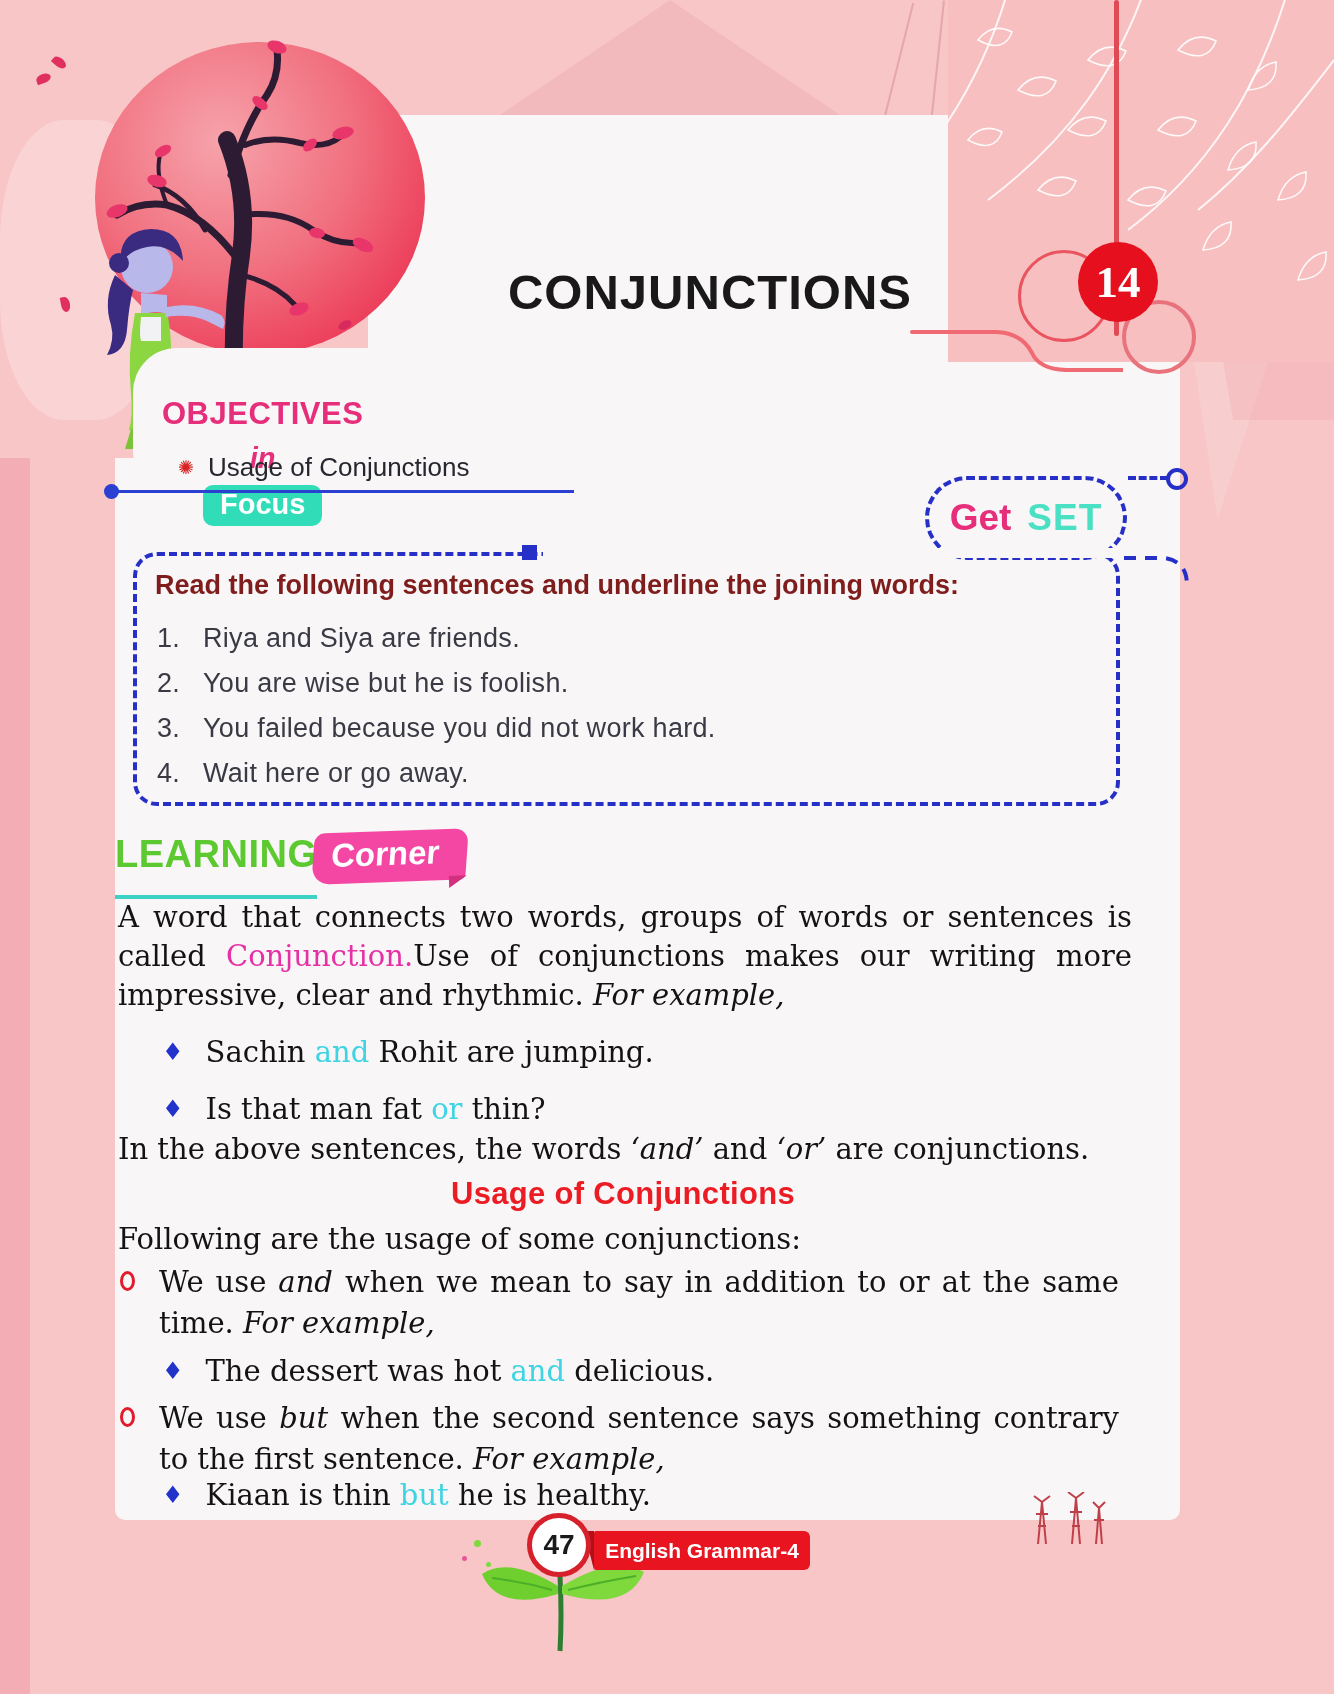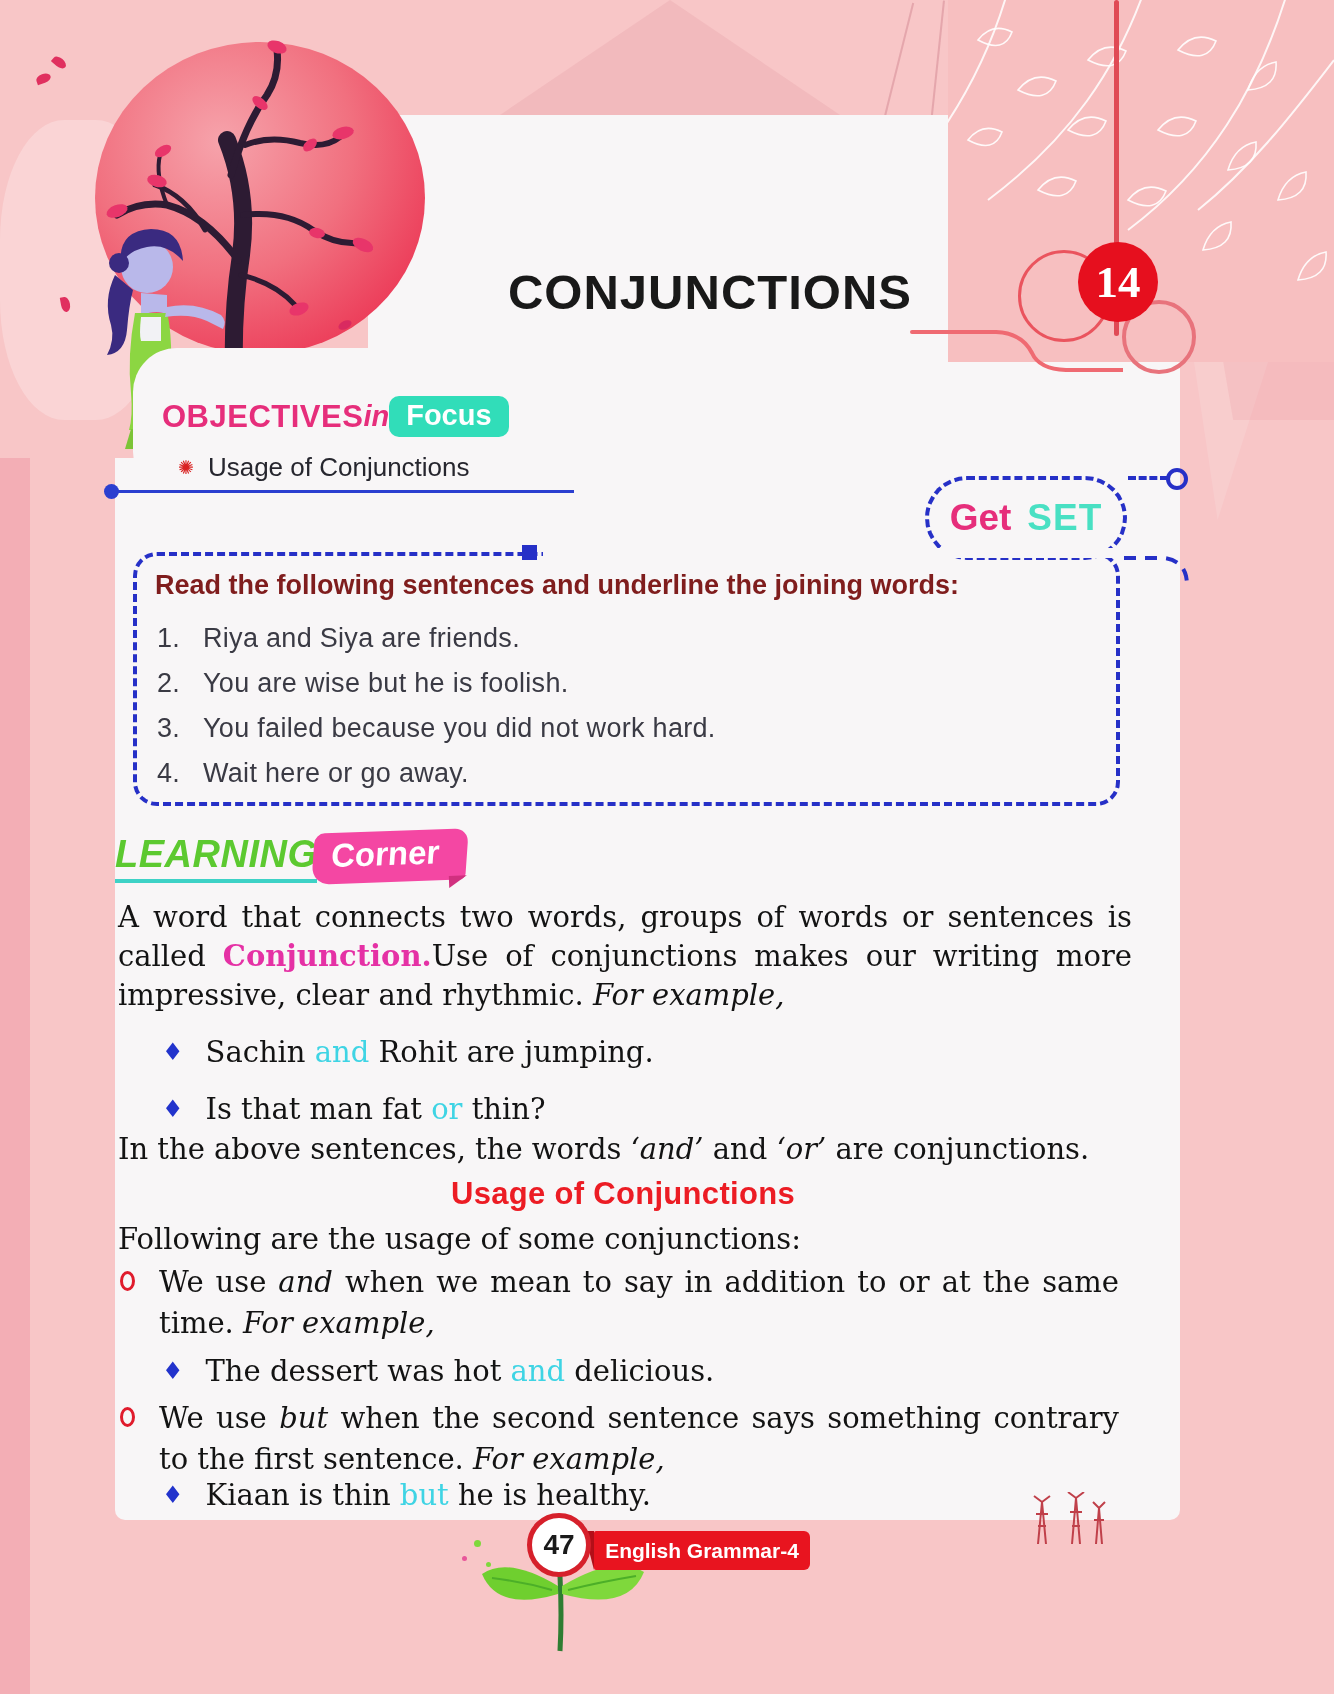--- a/index.html
+++ b/index.html
@@ -36,21 +36,21 @@
   .red-ring{position:absolute;left:1122px;top:300px;width:74px;height:74px;border:4px solid #e8737c;border-radius:50%;background:transparent;}
   
   .title{position:absolute;left:430px;top:264px;width:560px;text-align:center;
     font-weight:bold;font-size:49px;letter-spacing:1px;color:#191919;}
   .badge14-ring{position:absolute;left:1018px;top:250px;width:92px;height:92px;border:3px solid #ea545e;border-radius:50%;}
   .badge14{position:absolute;left:1078px;top:242px;width:80px;height:80px;border-radius:50%;
     background:#e60f1e;color:#fff;display:flex;align-items:center;justify-content:center;
     font-family:Liberation Serif, serif;font-weight:bold;font-size:45px;}
   
   .obj-blob{position:absolute;left:133px;top:348px;width:460px;height:148px;background:#f8f6f7;border-radius:44px;}
-  .objectives{position:absolute;left:162px;top:396px;display:flex;align-items:center;}
+  .objectives{position:absolute;left:162px;top:396px;display:flex;align-items:center;gap:10px;flex-direction:column;}
   .obj-word{font-weight:bold;font-size:31px;color:#e62e7b;letter-spacing:.5px;}
   .obj-in{font-weight:bold;font-style:italic;font-size:29px;color:#e62e7b;}
   .obj-focus{background:#31ddb9;color:#fff;font-weight:bold;font-size:29px;padding:3px 17px 5px;border-radius:10px;}
   .obj-item{position:absolute;left:178px;top:452px;display:flex;align-items:center;gap:14px;}
   .sun-ic{color:#d92222;font-size:19px;line-height:1;}
   .obj-item-text{font-size:26px;color:#26262e;}
   .blue-rule{position:absolute;left:112px;top:490px;width:462px;height:3px;background:#2b3fd0;}
   .blue-dot{position:absolute;left:104px;top:484px;width:15px;height:15px;border-radius:50%;background:#2b3fd0;}
   
   .getset{position:absolute;left:925px;top:476px;width:202px;height:84px;border:4px dashed #2630c7;
@@ -64,29 +64,29 @@
   .read-box{position:absolute;left:133px;top:552px;width:987px;height:254px;
     border:4px dashed #2630c7;border-radius:24px;}
   .read-top-patch{position:absolute;left:543px;top:548px;width:574px;height:10px;background:#f8f6f7;}
   .read-square{position:absolute;left:522px;top:545px;width:15px;height:15px;background:#2630c7;}
   .read-heading{position:absolute;left:155px;top:570px;width:950px;font-weight:bold;font-size:27px;color:#7f1d1d;}
   .read-items{position:absolute;left:157px;top:616px;width:940px;}
   .read-row{display:flex;height:45px;align-items:center;font-size:27px;color:#3a3a44;letter-spacing:.3px;}
   .read-num{width:46px;}
   
   .learning-wrap{position:absolute;left:115px;top:833px;display:flex;align-items:flex-start;}
-  .learning-word{font-weight:bold;font-size:38px;color:#5cc930;letter-spacing:.5px;border-bottom:4px solid #3ed2c6;padding-bottom:3px;font-style:italic;}
+  .learning-word{font-weight:bold;font-size:38px;color:#5cc930;letter-spacing:.5px;border-bottom:4px solid #3ed2c6;padding-bottom:19px;}
   .corner-badge{position:relative;background:#f447a3;color:#fff;font-weight:bold;font-size:33px;
     padding:4px 28px 9px 18px;border-radius:10px 14px 6px 18px;transform:rotate(-2deg) skewX(-6deg);margin-left:-4px;top:-2px;}
   .corner-badge:after{content:"";position:absolute;right:-2px;bottom:-8px;width:0;height:0;
     border-left:18px solid #d1307f;border-bottom:12px solid transparent;transform:skewX(6deg);}
   
   .serif{font-family:"DejaVu Serif","Liberation Serif",serif;color:#131313;}
   .para{position:absolute;left:118px;width:1014px;font-size:29px;line-height:39px;text-align:justify;}
-  .magenta{color:#e531a5;font-weight:bold;}
+  .magenta{color:#e531a5;}
   .cyan{color:#3fd4e4;}
   .ital{font-style:italic;}
   .bullet-row{position:absolute;display:flex;align-items:baseline;gap:22px;font-size:29px;}
   .diamond{color:#2233cc;font-size:24px;position:relative;top:-2px;}
   .usage-heading{position:absolute;left:115px;top:1176px;width:1016px;text-align:center;
     font-weight:bold;font-size:31px;color:#ec1c24;letter-spacing:.3px;}
   .usage-item{position:absolute;left:120px;width:1014px;display:flex;gap:24px;}
   .ring-bullet{flex:0 0 auto;width:15px;height:20px;border:3px solid #e01b2c;border-radius:50%;margin-top:9px;}
   .usage-text{font-size:29px;line-height:41px;text-align:justify;width:960px;}
   

